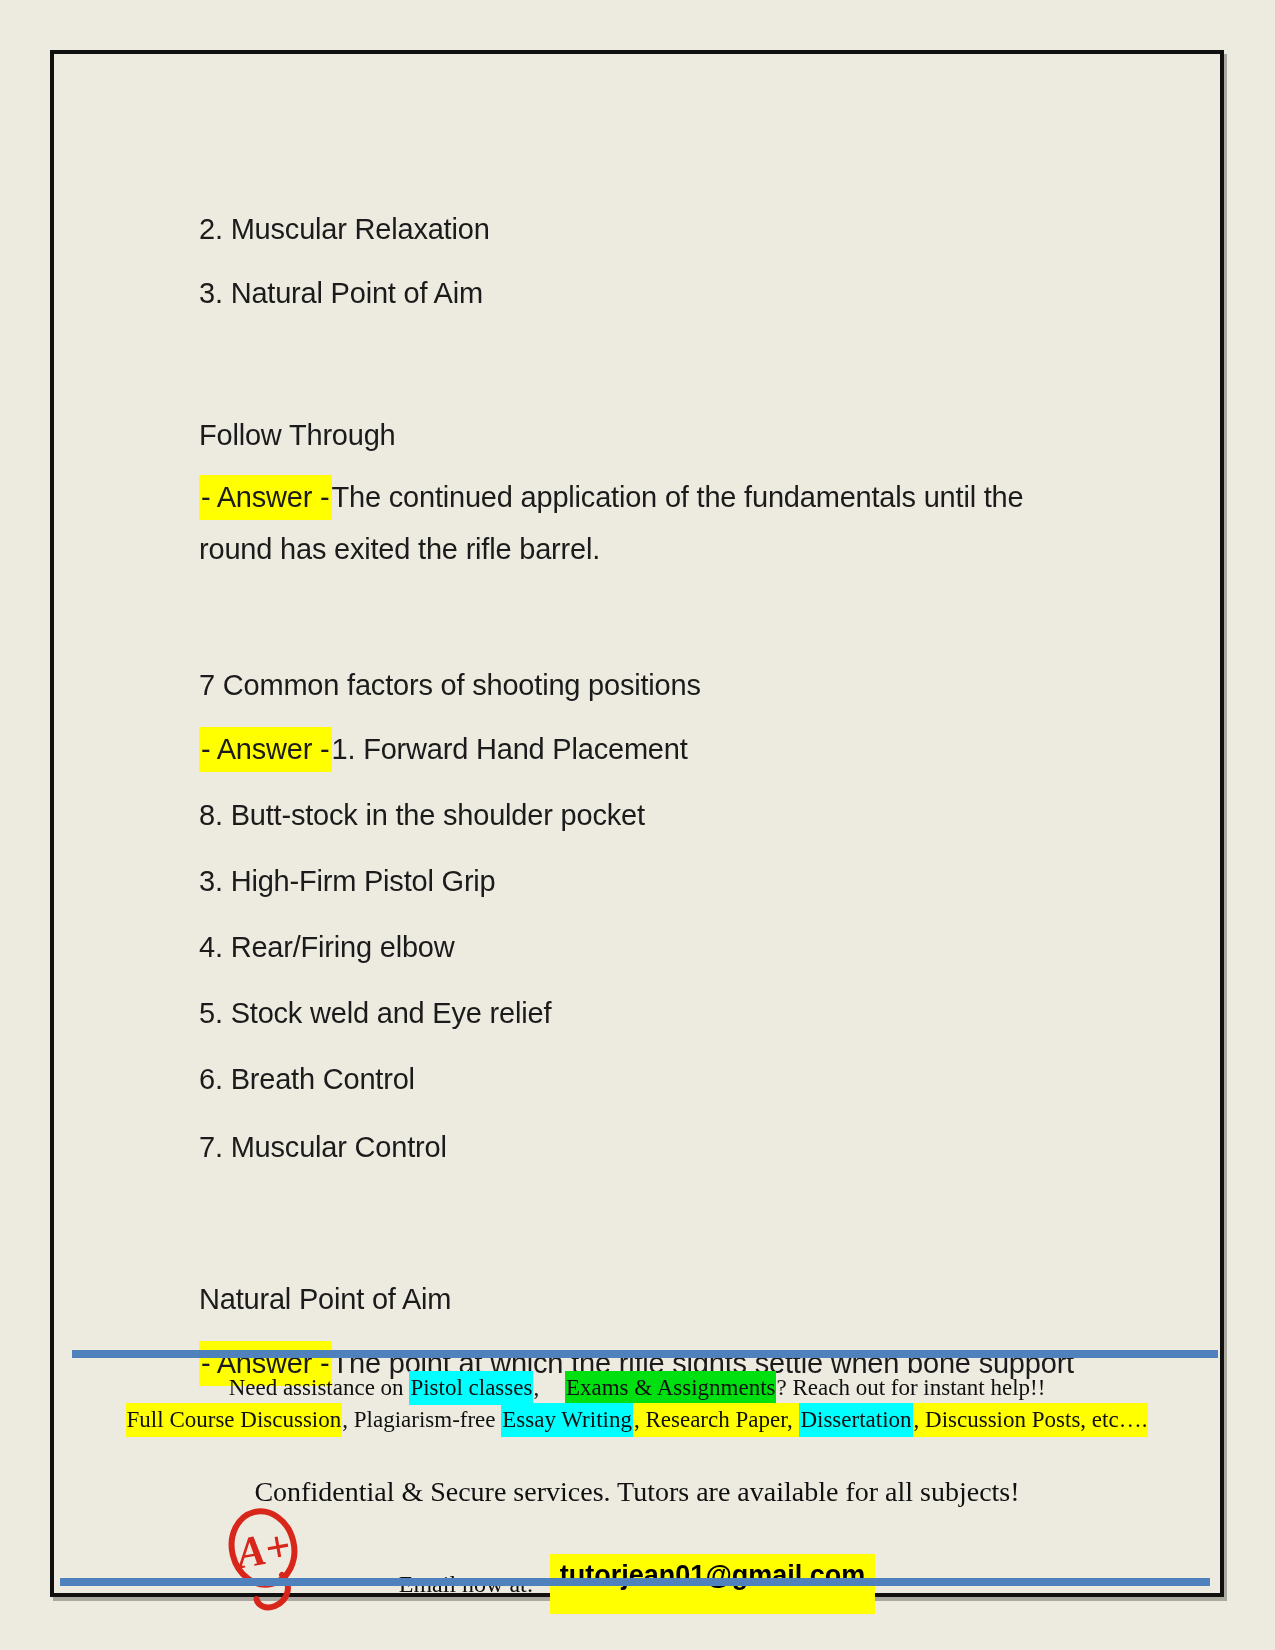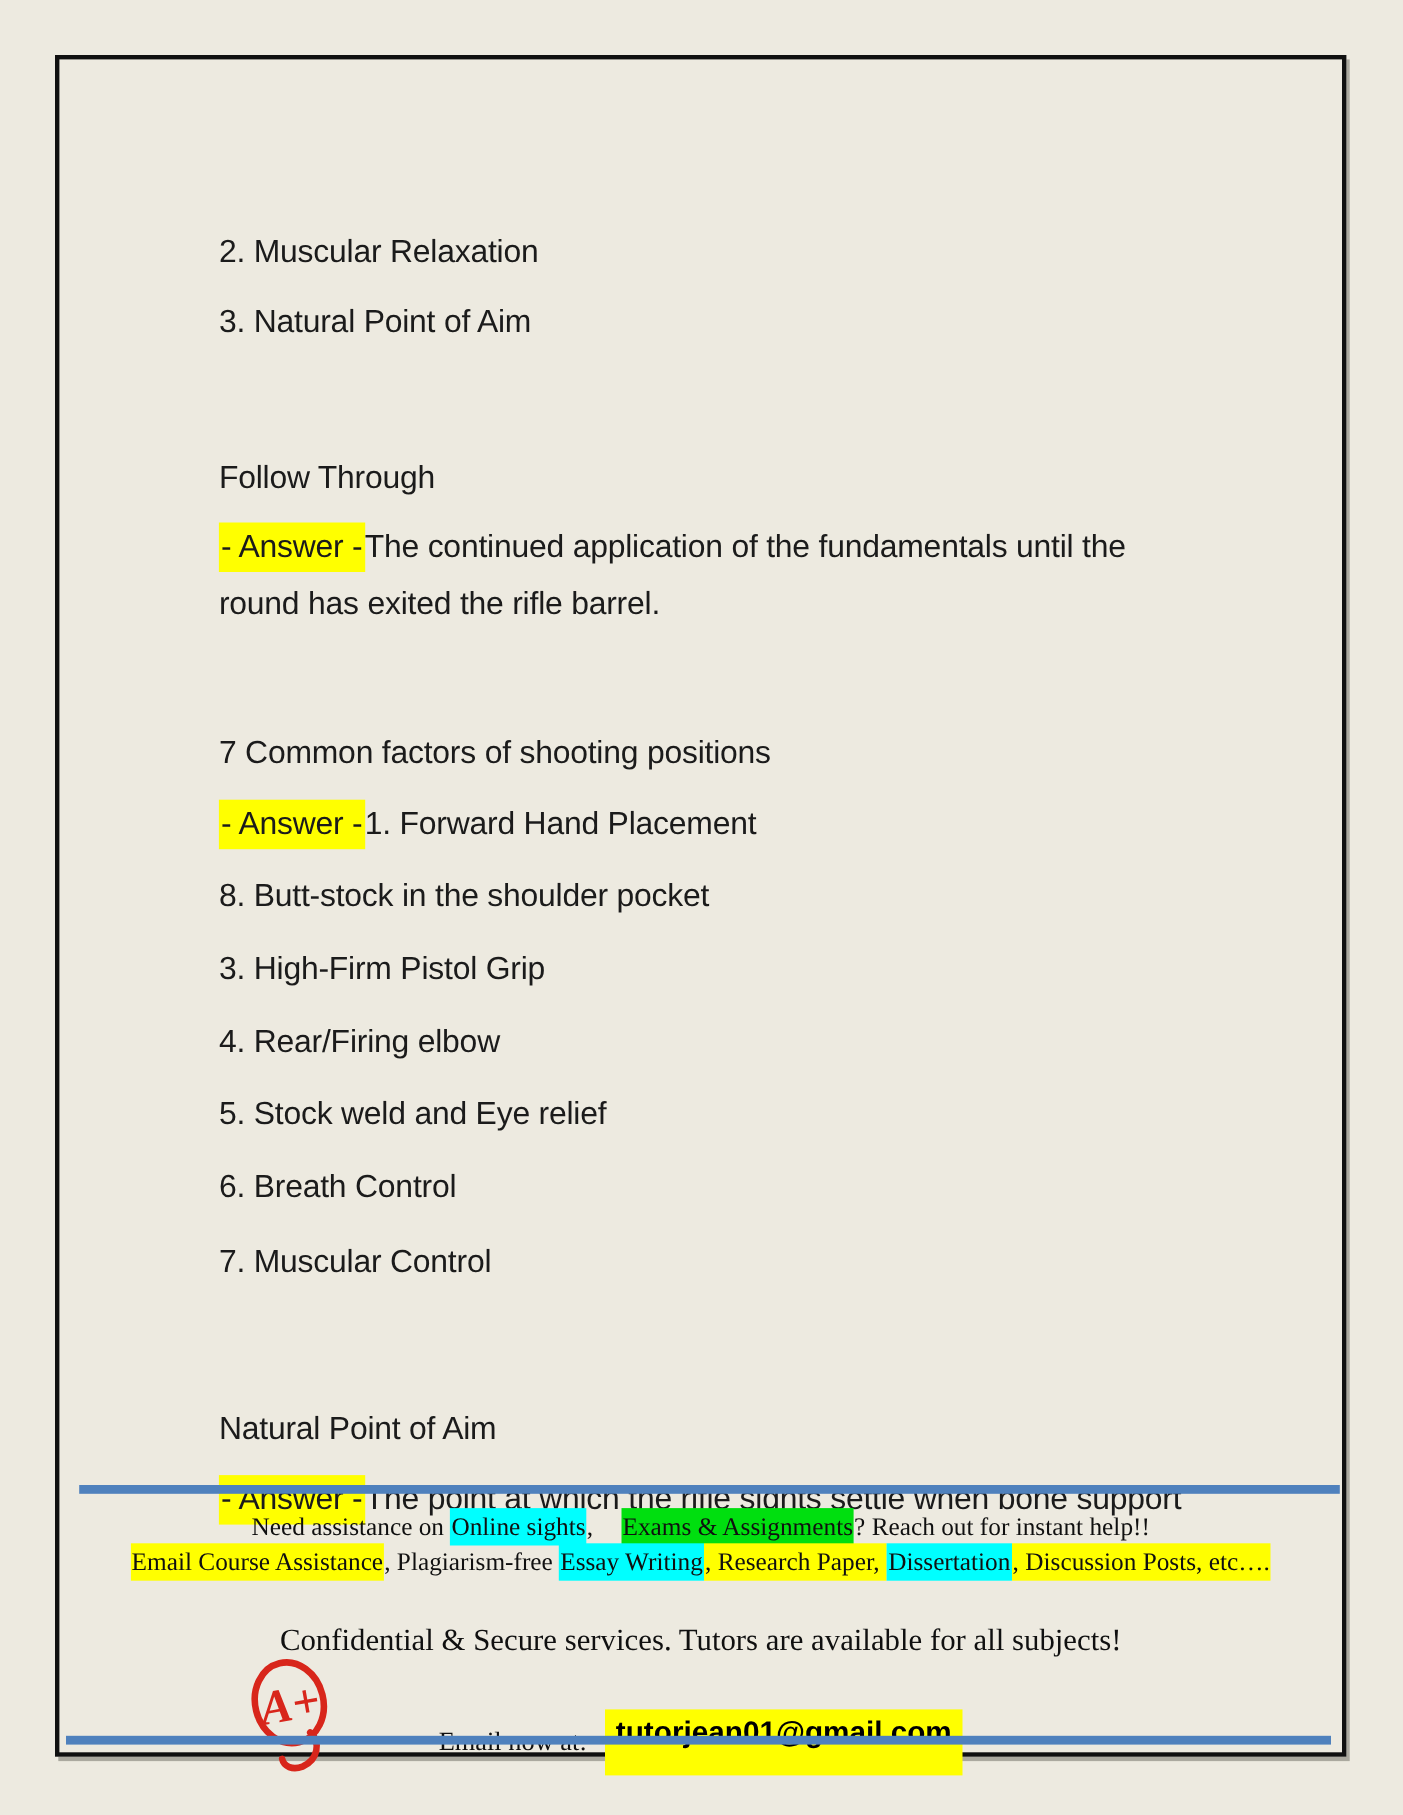--- a/index.html
+++ b/index.html
@@ -108,25 +108,25 @@
     <div class="line" style="top:1288px">
       <span class="hl hl-yellow">- Answer -</span><span>The point at which the rifle sights settle when bone support</span>
     </div>
     <div class="line" style="top:1224px">
       <span>Natural Point of Aim</span>
     </div>
 
     <div class="divider" style="left:18px;top:1296px;width:1146px;"></div>
 
     <div class="ad-line" style="top:1318px">
-      <span>Need assistance on </span><span class="hl hl-cyan">Online sights</span><span>, </span><span class="hl hl-green">Exams &amp; Assignments</span><span>? Reach out for instant help!!</span>
+      <span>Need assistance on </span><span class="hl hl-cyan">Pistol classes</span><span>, </span><span class="hl hl-green">Exams &amp; Assignments</span><span>? Reach out for instant help!!</span>
     </div>
 
     <div class="ad-line" style="top:1350px">
-      <span class="hl hl-yellow">Email Course Assistance</span><span>, Plagiarism-free </span><span class="hl hl-cyan">Essay Writing</span><span class="hl hl-yellow">, Research Paper, </span><span class="hl hl-cyan">Dissertation</span><span class="hl hl-yellow">, Discussion Posts, etc….</span>
+      <span class="hl hl-yellow">Full Course Discussion</span><span>, Plagiarism-free </span><span class="hl hl-cyan">Essay Writing</span><span class="hl hl-yellow">, Research Paper, </span><span class="hl hl-cyan">Dissertation</span><span class="hl hl-yellow">, Discussion Posts, etc….</span>
     </div>
 
     <svg class="logo" width="82" height="112" viewBox="0 0 82 112">
       <ellipse class="stroke" cx="41" cy="46" rx="31" ry="37" transform="rotate(-14 41 46)"></ellipse>
       <path class="stroke" d="M60 73 C 70 82, 67 98, 53 104 C 44 107.5, 36 104, 34.5 97"></path>
       <text x="41" y="62" text-anchor="middle" transform="rotate(-10 41 46)">A+</text>
     </svg>
 
     <div class="serif-line" style="top:1422px">
       <span>Confidential &amp; Secure services. Tutors are available for all subjects!</span>

